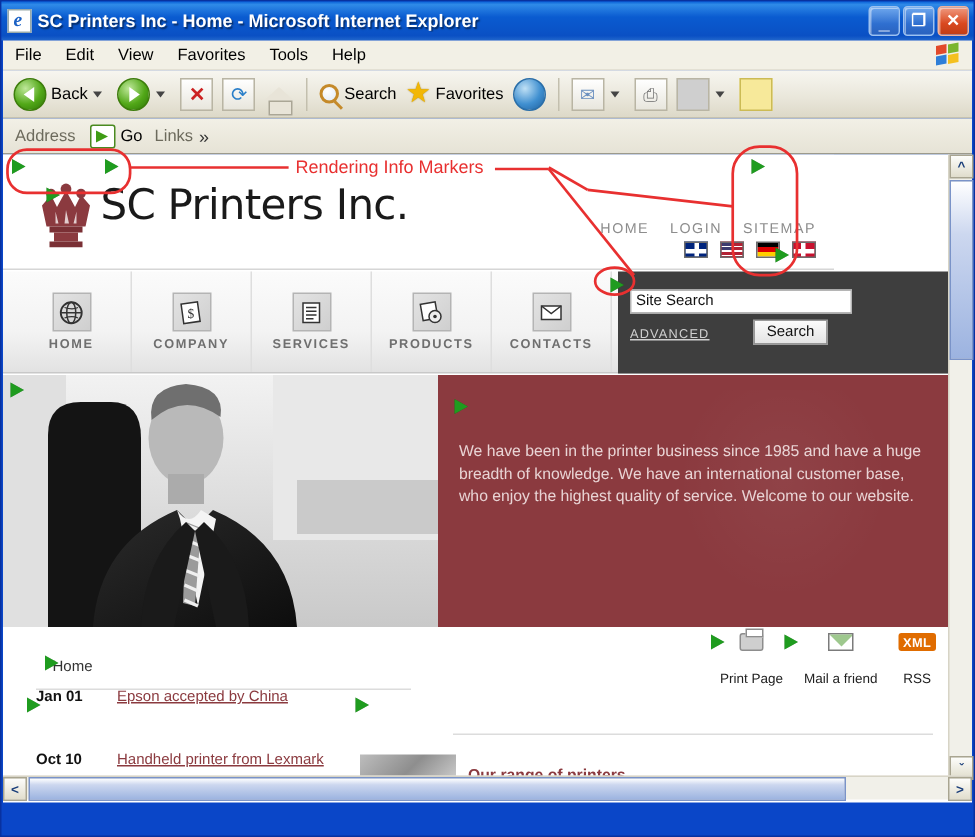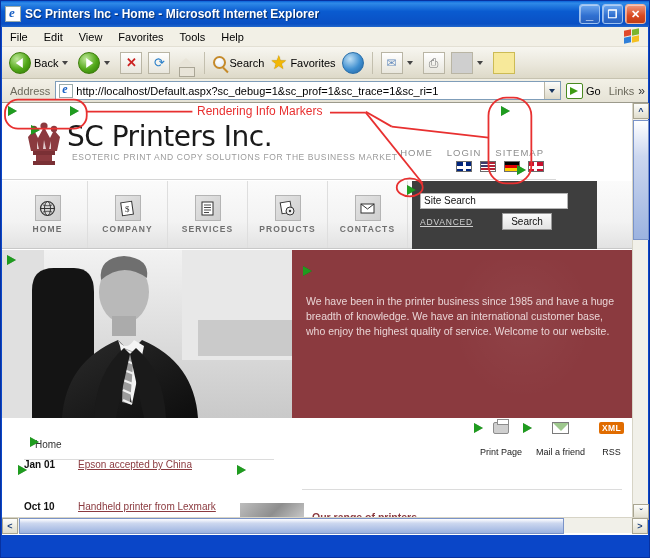--- a/index.html
+++ b/index.html
@@ -297,21 +297,21 @@
     background: linear-gradient(135deg,#e3e3e3,#cfcfcf);
     border: 1px solid #b4b4b4;
     position: relative; font-size: 15px; color: #3a3a3a;
     display: flex; align-items: center; justify-content: center;
     line-height: 1;
   }
   .nav-label {
     font-size: 8.5px; color: #6f6f6f; letter-spacing: 1.1px; font-weight: bold;
   }
   #nav-dark {
-    position: absolute; left: 410px; top: 0; width: 185px; height: 68px;
+    position: absolute; left: 410px; top: 0; width: 220px; height: 68px;
     background: #3e3e3e;
   }
   #search-box {
     position: absolute; left: 8px; top: 12px;
     width: 148px; height: 16px; background: #fff;
     border: 1px solid #b5b5b5;
     font-size: 10px; color: #111; padding: 0 3px; line-height: 14px;
   }
   #search-advanced {
     position: absolute; left: 8px; top: 36px;
@@ -572,27 +572,20 @@
       <span class="sq-ico" style="background:#cfcfcf;"></span>
       <span class="caret"></span>
     </span>
     <span class="tb">
       <span class="sq-ico" style="background:#f7e99a;border-color:#ccbb55;"></span>
     </span>
   </div>
 
   <div id="addressbar">
     <span id="addr-label">Address</span>
-    <span id="addr-field">
-      <span id="addr-ie-ico"></span>
-      <span id="addr-url">http://localhost/Default.aspx?sc_debug=1&amp;sc_prof=1&amp;sc_trace=1&amp;sc_ri=1</span>
-      <span id="addr-dropdown">
-        <span class="caret"></span>
-      </span>
-    </span>
     <span id="go-btn">
       <span class="go-arrow"></span>
       <span id="go-label">Go</span>
     </span>
     <span id="links-label">Links</span>
     <span id="chev-more">»</span>
   </div>
 
   <div id="viewport">
     <div id="page">
@@ -602,21 +595,20 @@
           <path d="M4 16 L10 9 L14 17 L20 6 L26 17 L30 9 L36 16 L33 30 L7 30 Z" fill="#8b3a3f"></path>
           <circle cx="10" cy="8" r="3.2" fill="#8b3a3f"></circle>
           <circle cx="20" cy="5" r="3.6" fill="#8b3a3f"></circle>
           <circle cx="30" cy="8" r="3.2" fill="#8b3a3f"></circle>
           <path d="M13 20 L15 28 L13 28 Z M20 19 L22 28 L19 28 Z M27 20 L27 28 L25 28 Z" fill="#fff" opacity=".75"></path>
           <rect x="9" y="30" width="22" height="4" fill="#7a3035"></rect>
           <rect x="12" y="34" width="16" height="6" fill="#8b3a3f"></rect>
           <rect x="9" y="40" width="22" height="4" fill="#7a3035"></rect>
         </svg>
         <div id="brand-title">SC Printers Inc.</div>
-        <div id="brand-tagline">ESOTERIC PRINT AND COPY SOLUTIONS FOR THE BUSINESS MARKET</div>
         <div id="header-nav">
           <a>HOME</a>
           <a>LOGIN</a>
           <a>SITEMAP</a>
         </div>
         <div id="flags">
           <span class="flag flag-uk"></span>
           <span class="flag flag-us"></span>
           <span class="flag flag-de"></span>
           <span class="flag flag-dk"></span>

